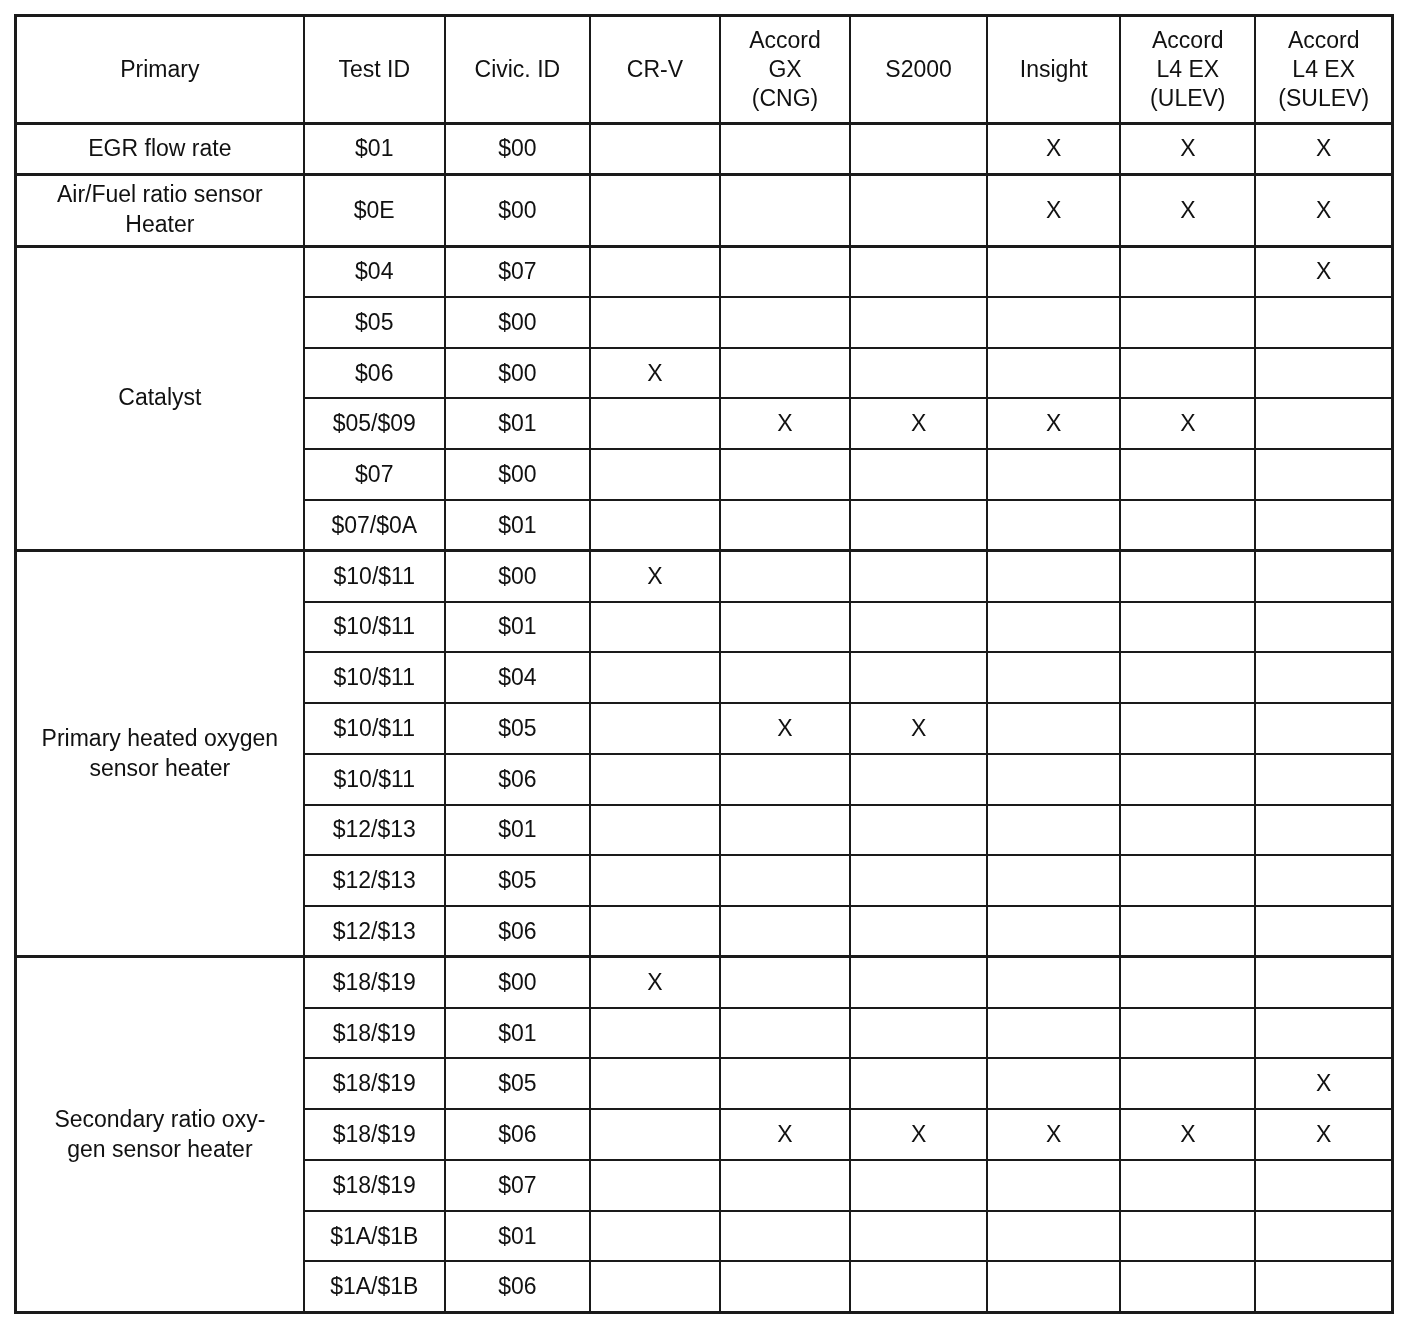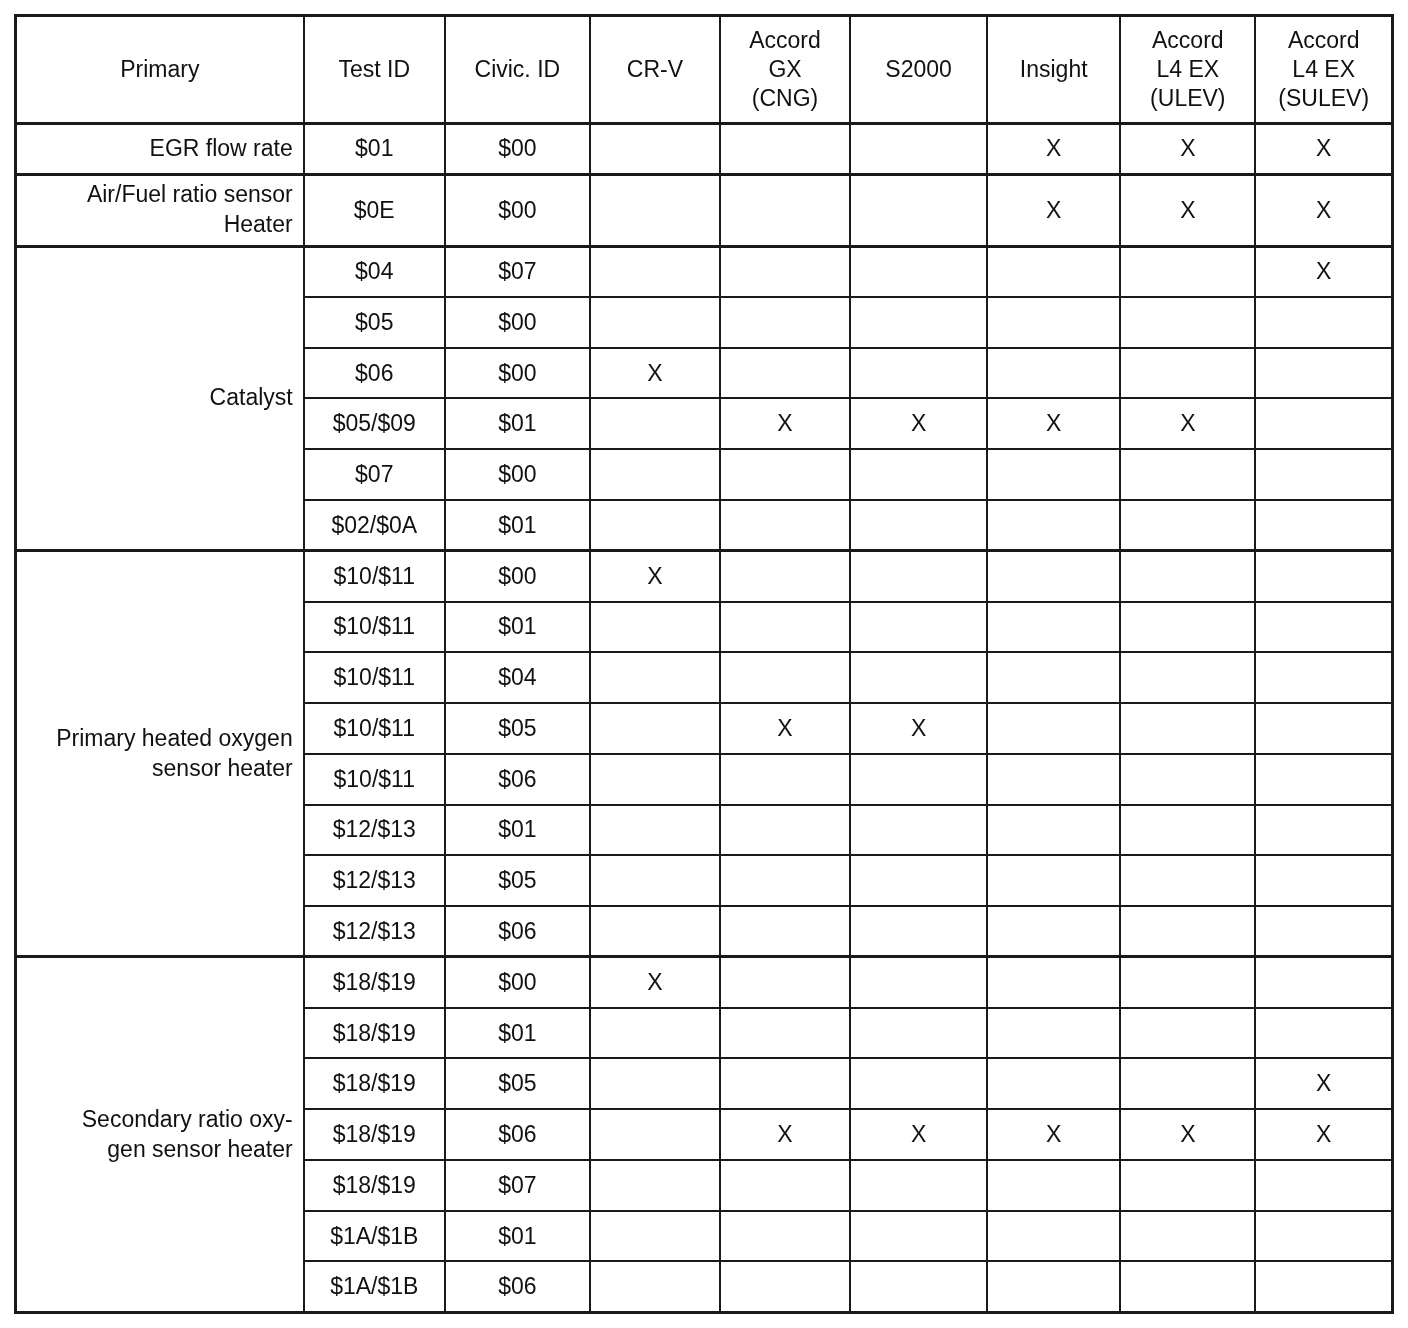--- a/index.html
+++ b/index.html
@@ -38,21 +38,21 @@
   .monitor-table tbody tr {
     height: 50px;
   }
   .monitor-table th {
     font-weight: normal;
     text-align: center;
     white-space: pre-line;
     line-height: 1.25;
   }
   td.monitor-cell {
-    text-align: right;
+    text-align: center;
     white-space: pre-line;
     line-height: 1.3;
   }
   td.id-cell {
     text-align: center;
   }
   td.mark-cell {
     text-align: center;
   }
   tr.group-start td {
@@ -162,21 +162,21 @@
           <td class="id-cell">$07</td>
           <td class="id-cell">$00</td>
           <td class="mark-cell"></td>
           <td class="mark-cell"></td>
           <td class="mark-cell"></td>
           <td class="mark-cell"></td>
           <td class="mark-cell"></td>
           <td class="mark-cell"></td>
         </tr>
         <tr>
-          <td class="id-cell">$02/$0A</td>
+          <td class="id-cell">$07/$0A</td>
           <td class="id-cell">$01</td>
           <td class="mark-cell"></td>
           <td class="mark-cell"></td>
           <td class="mark-cell"></td>
           <td class="mark-cell"></td>
           <td class="mark-cell"></td>
           <td class="mark-cell"></td>
         </tr>
         <tr class="group-start">
           <td class="monitor-cell" rowspan="8">Primary heated oxygen

